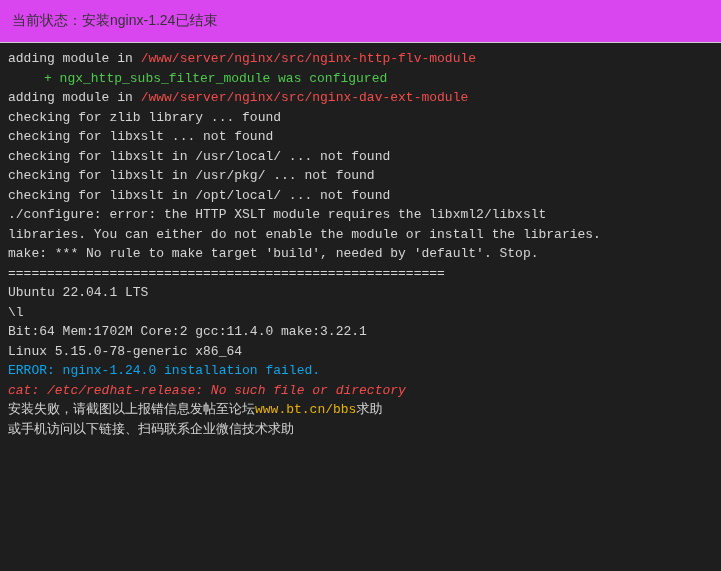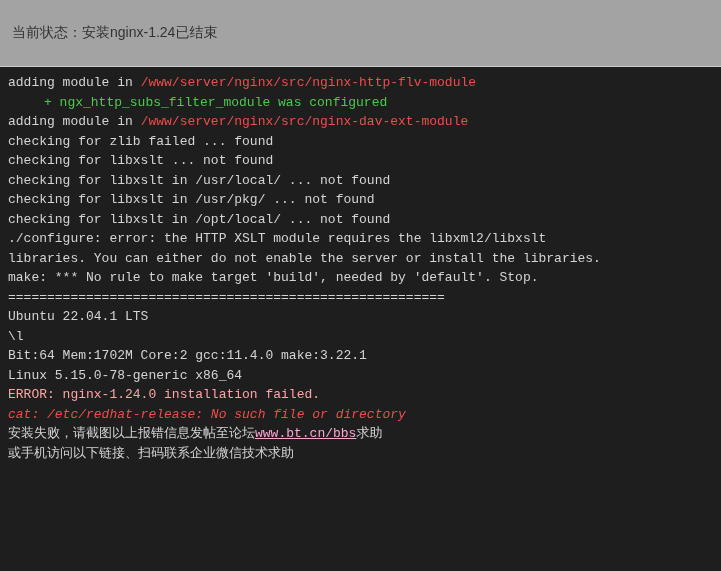--- a/index.html
+++ b/index.html
@@ -11,22 +11,22 @@
     body {
       width: 721px;
       height: 571px;
       background-color: #1e1e1e;
       font-family: 'Courier New', Courier, monospace;
       font-size: 13px;
       overflow: hidden;
     }
 
     .title-bar {
-      background-color: #a3a3a3;
-      padding: 24px 12px;
+      background-color: #d946ef;
+      padding: 12px 12px;
       font-family: 'Microsoft YaHei', SimHei, sans-serif;
       font-size: 14px;
       color: #333;
       border-bottom: 1px solid #ccc;
     }
 
     .terminal {
       background-color: #1e1e1e;
       color: #d4d4d4;
       padding: 6px 8px;
@@ -36,45 +36,45 @@
       font-size: 13px;
     }
 
     .line {
       display: block;
       white-space: pre;
       font-family: 'Courier New', Courier, monospace;
     }
 
     .green { color: #4ec94e; margin-left: 36px; }
-    .red-text { color: #fca5a5; }
+    .red-text { color: #0ea5e9; }
   </style>
 </head>
 <body>
 
 <div class="title-bar">
   <span>当前状态：安装nginx-1.24已结束</span>
 </div>
 
 <div class="terminal" id="terminal-container">
 <span class="line">adding module in <span style="color: rgb(241, 76, 76);">/www/server/nginx/src/nginx-http-flv-module</span></span>
     <span class="line green">+ ngx_http_subs_filter_module was configured</span>
     <span class="line">adding module in <span style="color: rgb(241, 76, 76);">/www/server/nginx/src/nginx-dav-ext-module</span></span>
-    <span class="line">checking for zlib failed ... found</span>
+    <span class="line">checking for zlib library ... found</span>
     <span class="line">checking for libxslt ... not found</span>
     <span class="line">checking for libxslt in /usr/local/ ... not found</span>
     <span class="line">checking for libxslt in /usr/pkg/ ... not found</span>
     <span class="line">checking for libxslt in /opt/local/ ... not found</span>
     <span class="line"></span>
     <span class="line">./configure: error: the HTTP XSLT module requires the libxml2/libxslt</span>
-    <span class="line">libraries. You can either do not enable the server or install the libraries.</span>
+    <span class="line">libraries. You can either do not enable the module or install the libraries.</span>
     <span class="line"></span>
     <span class="line">make: *** No rule to make target 'build', needed by 'default'. Stop.</span>
     <span class="line">========================================================</span>
     <span class="line">Ubuntu 22.04.1 LTS</span>
     <span class="line">\l</span>
     <span class="line">Bit:64 Mem:1702M Core:2 gcc:11.4.0 make:3.22.1</span>
     <span class="line">Linux 5.15.0-78-generic x86_64</span>
     <span class="line red-text">ERROR: nginx-1.24.0 installation failed.</span>
     <span class="line" style="color: rgb(241, 76, 76); font-style: italic;">cat: /etc/redhat-release: No such file or directory</span>
-    <span class="line" style="color: rgb(212, 212, 212);">安装失败，请截图以上报错信息发帖至论坛<span style="color: #f9a8d4; text-decoration: underline;">www.bt.cn/bbs</span>求助</span>
+    <span class="line" style="color: rgb(212, 212, 212);">安装失败，请截图以上报错信息发帖至论坛<span style="color: #eab308; ">www.bt.cn/bbs</span>求助</span>
     <span class="line" style="color: rgb(212, 212, 212);">或手机访问以下链接、扫码联系企业微信技术求助</span>
   </div>
 
 </body></html>

